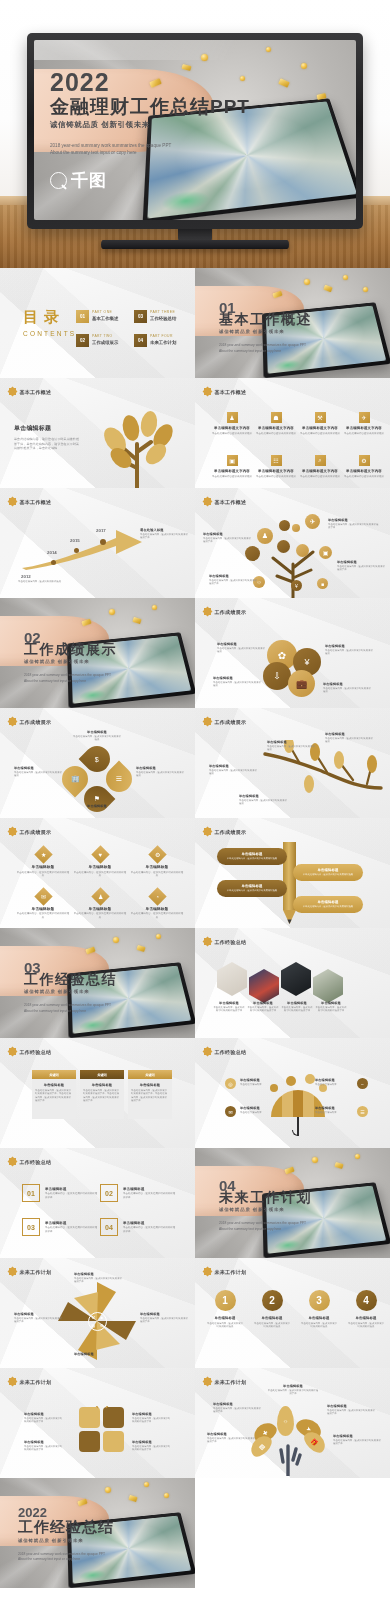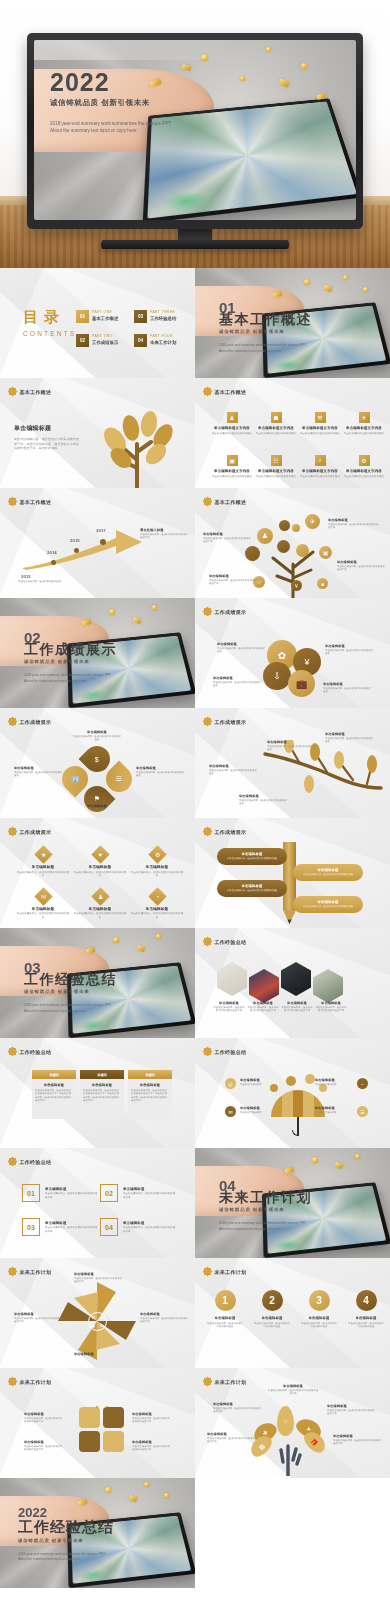--- a/index.html
+++ b/index.html
@@ -322,23 +322,28 @@
           <div class="coin" style="left:83%;top:13%;width:6px;height:6px;"></div>
           <div class="coin" style="left:64%;top:20%;width:5px;height:5px;"></div>
           <div class="bill" style="left:36%;top:22%;width:11px;height:6px;transform:rotate(-22deg);"></div>
           <div class="bill" style="left:76%;top:22%;width:10px;height:6px;transform:rotate(24deg);"></div>
           <div class="bill" style="left:88%;top:30%;width:9px;height:5px;transform:rotate(-12deg);"></div>
           <div class="bill" style="left:46%;top:14%;width:9px;height:5px;transform:rotate(14deg);"></div>
         </div>
 
         <div class="slide-title-block" style="left:16px;top:30px;">
           <div class="hero-year">2022</div>
+          <div class="hero-title">金融理财工作总结PPT</div>
           <div class="hero-sub">诚信铸就品质 创新引领未来</div>
           <div class="hero-en">2018 year-end summary work summarizes the opaque PPT</div>
           <div class="hero-en" style="margin-top:0;">About the summary text input or copy here</div>
+          <div class="hero-logo">
+            <span class="hero-logo-mark"></span>
+            <span class="hero-logo-text">千图</span>
+          </div>
         </div>
         <div class="tv-glare"></div>
       </div>
     </div>
   </div>
 
   <div class="grid">
 
     <div class="row">
 

